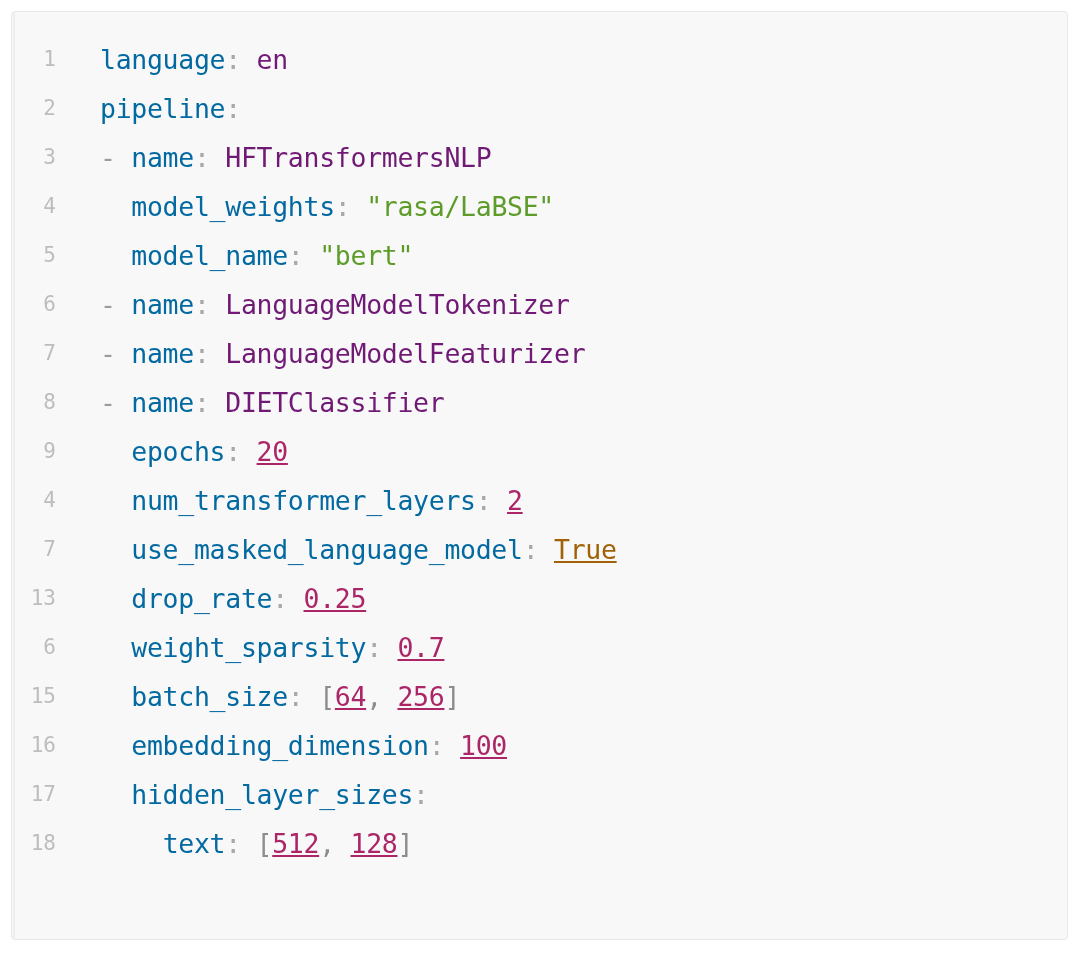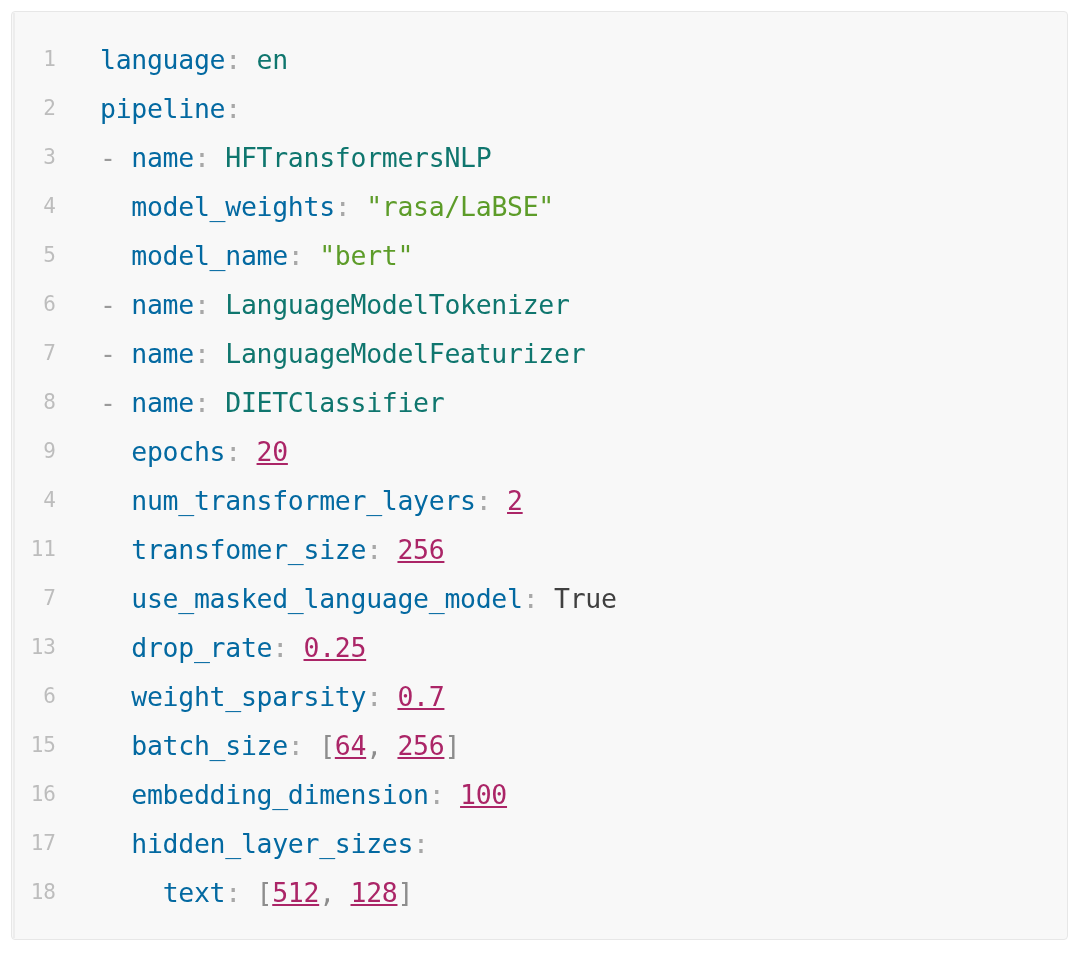--- a/index.html
+++ b/index.html
@@ -68,43 +68,42 @@
     font-size: 26.5px;
     letter-spacing: -0.3px;
     color: #222222;
     font-family: "DejaVu Sans Mono", monospace;
   }
 
   
   .tok-key    { color: #0369a1; }
   .tok-punct  { color: #a8a8a8; }
   .tok-dash   { color: #9a9a9a; }
-  .tok-plain  { color: #0f766e; }
+  .tok-plain  { color: #701a75; }
   .tok-string { color: #5d9c29; }
   .tok-number { color: #ab2567; text-decoration: underline; }
-  .tok-bool   { color: #404040; }
+  .tok-bool   { color: #a16207; text-decoration: underline; }
   .tok-bracket{ color: #8d8d8d; }
 </style>
 </head>
 <body>
 
 <div id="code-panel">
   <div id="gutter-rule"></div>
   <div id="code-lines">
       <div class="code-line"><span class="ln">1</span><span class="code-text"><span class="tok-key">language</span><span class="tok-punct">:</span><span class="tok-plain"> en</span></span></div>
       <div class="code-line"><span class="ln">2</span><span class="code-text"><span class="tok-key">pipeline</span><span class="tok-punct">:</span></span></div>
       <div class="code-line"><span class="ln">3</span><span class="code-text"><span class="tok-dash">-</span><span class="tok-plain"> </span><span class="tok-key">name</span><span class="tok-punct">:</span><span class="tok-plain"> HFTransformersNLP</span></span></div>
       <div class="code-line"><span class="ln">4</span><span class="code-text"><span class="tok-plain">  </span><span class="tok-key">model_weights</span><span class="tok-punct">:</span><span class="tok-plain"> </span><span class="tok-string">"rasa/LaBSE"</span></span></div>
       <div class="code-line"><span class="ln">5</span><span class="code-text"><span class="tok-plain">  </span><span class="tok-key">model_name</span><span class="tok-punct">:</span><span class="tok-plain"> </span><span class="tok-string">"bert"</span></span></div>
       <div class="code-line"><span class="ln">6</span><span class="code-text"><span class="tok-dash">-</span><span class="tok-plain"> </span><span class="tok-key">name</span><span class="tok-punct">:</span><span class="tok-plain"> LanguageModelTokenizer</span></span></div>
       <div class="code-line"><span class="ln">7</span><span class="code-text"><span class="tok-dash">-</span><span class="tok-plain"> </span><span class="tok-key">name</span><span class="tok-punct">:</span><span class="tok-plain"> LanguageModelFeaturizer</span></span></div>
       <div class="code-line"><span class="ln">8</span><span class="code-text"><span class="tok-dash">-</span><span class="tok-plain"> </span><span class="tok-key">name</span><span class="tok-punct">:</span><span class="tok-plain"> DIETClassifier</span></span></div>
       <div class="code-line"><span class="ln">9</span><span class="code-text"><span class="tok-plain">  </span><span class="tok-key">epochs</span><span class="tok-punct">:</span><span class="tok-plain"> </span><span class="tok-number">20</span></span></div>
       <div class="code-line"><span class="ln">4</span><span class="code-text"><span class="tok-plain">  </span><span class="tok-key">num_transformer_layers</span><span class="tok-punct">:</span><span class="tok-plain"> </span><span class="tok-number">2</span></span></div>
-      <div class="code-line"><span class="ln">11</span><span class="code-text"><span class="tok-plain">  </span><span class="tok-key">transfomer_size</span><span class="tok-punct">:</span><span class="tok-plain"> </span><span class="tok-number">256</span></span></div>
       <div class="code-line"><span class="ln">7</span><span class="code-text"><span class="tok-plain">  </span><span class="tok-key">use_masked_language_model</span><span class="tok-punct">:</span><span class="tok-plain"> </span><span class="tok-bool">True</span></span></div>
       <div class="code-line"><span class="ln">13</span><span class="code-text"><span class="tok-plain">  </span><span class="tok-key">drop_rate</span><span class="tok-punct">:</span><span class="tok-plain"> </span><span class="tok-number">0.25</span></span></div>
       <div class="code-line"><span class="ln">6</span><span class="code-text"><span class="tok-plain">  </span><span class="tok-key">weight_sparsity</span><span class="tok-punct">:</span><span class="tok-plain"> </span><span class="tok-number">0.7</span></span></div>
       <div class="code-line"><span class="ln">15</span><span class="code-text"><span class="tok-plain">  </span><span class="tok-key">batch_size</span><span class="tok-punct">:</span><span class="tok-plain"> </span><span class="tok-bracket">[</span><span class="tok-number">64</span><span class="tok-bracket">, </span><span class="tok-number">256</span><span class="tok-bracket">]</span></span></div>
       <div class="code-line"><span class="ln">16</span><span class="code-text"><span class="tok-plain">  </span><span class="tok-key">embedding_dimension</span><span class="tok-punct">:</span><span class="tok-plain"> </span><span class="tok-number">100</span></span></div>
       <div class="code-line"><span class="ln">17</span><span class="code-text"><span class="tok-plain">  </span><span class="tok-key">hidden_layer_sizes</span><span class="tok-punct">:</span></span></div>
       <div class="code-line"><span class="ln">18</span><span class="code-text"><span class="tok-plain">    </span><span class="tok-key">text</span><span class="tok-punct">:</span><span class="tok-plain"> </span><span class="tok-bracket">[</span><span class="tok-number">512</span><span class="tok-bracket">, </span><span class="tok-number">128</span><span class="tok-bracket">]</span></span></div>
     </div>
 </div>
 

